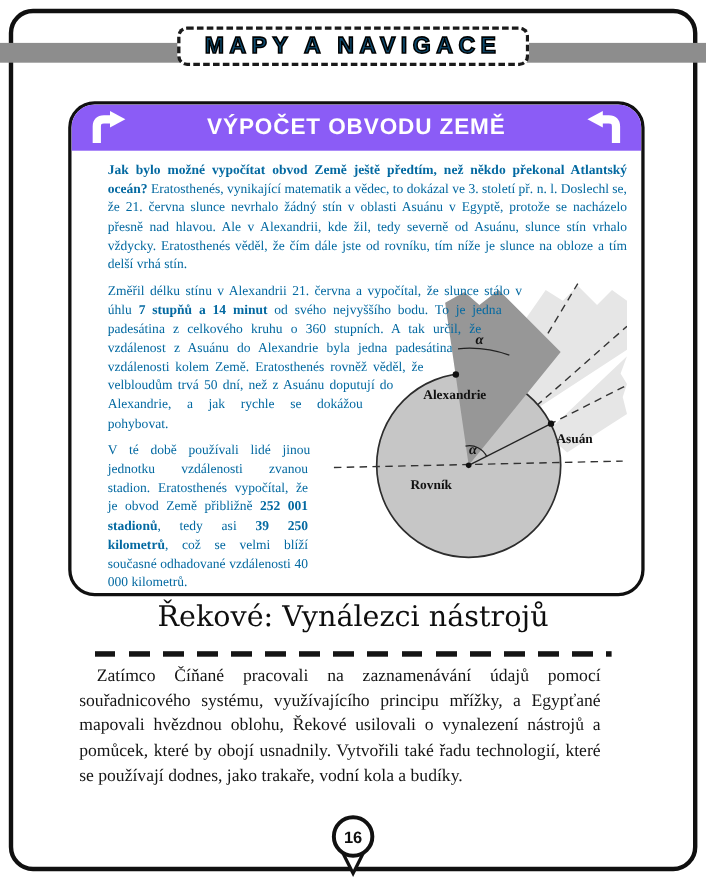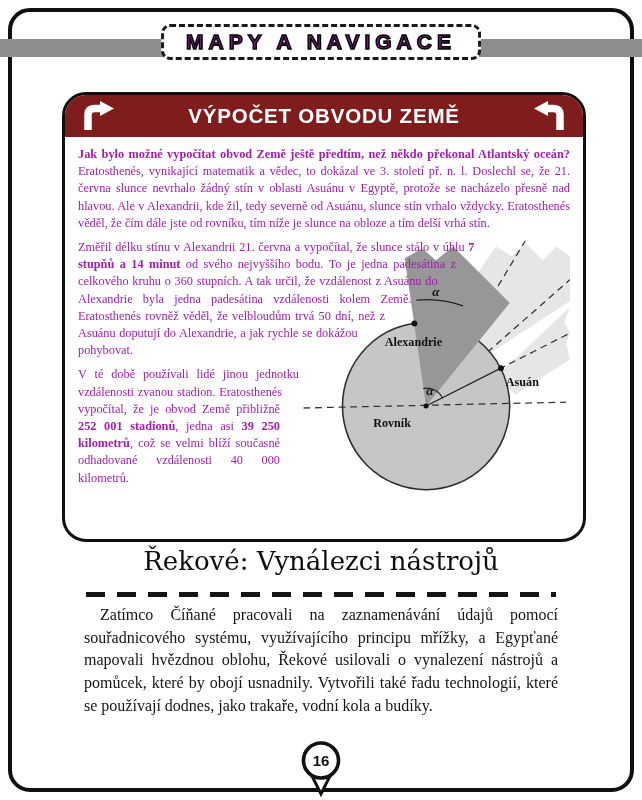--- a/index.html
+++ b/index.html
@@ -3,41 +3,41 @@
 <meta charset="utf-8">
 <style>
   html,body{margin:0;padding:0;background:#fff;}
   .page{position:relative;width:642px;height:800px;background:#fff;overflow:hidden;
         font-family:"Liberation Sans",sans-serif;}
   .frame{position:absolute;inset:8px;border:4px solid #101010;border-radius:22px;z-index:1;}
   .banner-bar{position:absolute;left:0;right:0;top:39px;height:18px;background:#8d8d8d;z-index:2;}
   .banner-badge{position:absolute;top:24px;left:50%;transform:translateX(-50%);
         background:#fff;border:3px dashed #1a1a1a;border-radius:9px;padding:3px 22px;z-index:3;white-space:nowrap;}
   .banner-title{font-family:"Liberation Sans",sans-serif;font-weight:800;font-size:21px;
-        letter-spacing:5px;color:#701a75;-webkit-text-stroke:1.4px #000;}
+        letter-spacing:5px;color:#0c4a6e;-webkit-text-stroke:1.4px #000;}
   .card{position:absolute;left:62px;top:92px;width:518px;height:444px;border:3px solid #101010;
         border-radius:24px;overflow:hidden;background:#fff;z-index:2;}
-  .card-header{height:42px;background:#7f1d1d;display:flex;align-items:center;padding:0 16px;gap:10px;}
+  .card-header{height:42px;background:#8b5cf6;display:flex;align-items:center;padding:0 16px;gap:10px;}
   .card-title{flex:1;text-align:center;color:#fff;font-weight:700;font-size:20.5px;
         letter-spacing:0.8px;font-family:"Liberation Sans",sans-serif;}
   .card-body{padding:9px 13px 0;font-family:"Liberation Serif",serif;font-size:12.3px;
-        line-height:1.4;text-align:justify;color:#a21caf;}
+        line-height:1.4;text-align:justify;color:#0369a1;margin-left:20px;}
   .bodyp{margin:0 0 7px;}
   .diagram-float{float:right;width:282px;height:268px;margin:0 0 2px 8px;
         shape-outside:polygon(78% 0%,56% 22%,36% 36%,18% 48%,4% 60%,0% 72%,0% 100%,100% 100%,100% 0%);
         shape-margin:9px;}
   .diagram-float svg{width:100%;height:100%;display:block;}
   .dash{stroke:#333;stroke-width:1.3;stroke-dasharray:7 5;fill:none;}
   .dlabel{font-family:"Liberation Serif",serif;font-size:12.5px;font-weight:600;fill:#111;}
   .alpha{font-style:italic;font-size:13.5px;font-weight:700;}
   .section-title{position:absolute;top:546px;left:0;right:0;text-align:center;margin:0;
         font-family:"DejaVu Serif",serif;font-size:26px;font-weight:400;color:#0e0e0e;z-index:2;}
   .dashed-divider{position:absolute;top:592px;left:86px;width:470px;height:5px;z-index:2;
         background:repeating-linear-gradient(90deg,#141414 0 19px,transparent 19px 31px);}
-  .section-paragraph{position:absolute;top:604px;left:84px;width:474px;margin:0;z-index:2;
+  .section-paragraph{position:absolute;top:604px;left:72px;width:474px;margin:0;z-index:2;
         font-family:"Liberation Serif",serif;font-size:16px;line-height:1.42;text-align:justify;
         text-indent:16px;color:#141414;}
   .pin{position:absolute;left:50%;transform:translateX(-50%);top:740px;width:46px;height:58px;z-index:4;}
   .pin-number{font-family:"Liberation Sans",sans-serif;font-size:15px;font-weight:700;fill:#0e0e0e;}
   b{font-weight:700;}
 </style>
 </head>
 <body>
 
 <div class="page">
@@ -82,21 +82,21 @@
           <circle cx="219" cy="131" r="3" fill="#111"></circle>
           <text class="dlabel alpha" x="152" y="57" text-anchor="middle">α</text>
           <text class="dlabel alpha" x="146" y="159" text-anchor="middle">α</text>
           <text class="dlabel" x="129" y="108" text-anchor="middle">Alexandrie</text>
           <text class="dlabel" x="224" y="149" text-anchor="start">Asuán</text>
           <text class="dlabel" x="107" y="192" text-anchor="middle">Rovník</text>
         </svg>
       </div>
 
       <p class="bodyp"><span>Změřil délku stínu v Alexandrii 21. června a vypočítal, že slunce stálo v úhlu </span><b>7 stupňů a 14 minut</b><span> od svého nejvyššího bodu. To je jedna padesátina z celkového kruhu o 360 stupních. A tak určil, že vzdálenost z Asuánu do Alexandrie byla jedna padesátina vzdálenosti kolem Země. Eratosthenés rovněž věděl, že velbloudům trvá 50 dní, než z Asuánu doputují do Alexandrie, a jak rychle se dokážou pohybovat.</span></p>
-      <p class="bodyp"><span>V té době používali lidé jinou jednotku vzdálenosti zvanou stadion. Eratosthenés vypočítal, že je obvod Země přibližně </span><b>252 001 stadionů</b><span>, jedna asi </span><b>39 250 kilometrů</b><span>, což se velmi blíží současné odhadované vzdálenosti 40 000 kilometrů.</span></p>
+      <p class="bodyp"><span>V té době používali lidé jinou jednotku vzdálenosti zvanou stadion. Eratosthenés vypočítal, že je obvod Země přibližně </span><b>252 001 stadionů</b><span>, tedy asi </span><b>39 250 kilometrů</b><span>, což se velmi blíží současné odhadované vzdálenosti 40 000 kilometrů.</span></p>
     </div>
   </div>
 
   <h2 class="section-title">Řekové: Vynálezci nástrojů</h2>
   <div class="dashed-divider"></div>
   <p class="section-paragraph"><span>Zatímco Číňané pracovali na zaznamenávání údajů pomocí souřadnicového systému, využívajícího principu mřížky, a Egypťané mapovali hvězdnou oblohu, Řekové usilovali o vynalezení nástrojů a pomůcek, které by obojí usnadnily. Vytvořili také řadu technologií, které se používají dodnes, jako trakaře, vodní kola a budíky.</span></p>
 
   <svg class="pin" viewBox="0 0 46 58">
     <path d="M12,32 L23,54 L34,32 Z" fill="#fff" stroke="#111" stroke-width="3"></path>
     <circle cx="23" cy="20.5" r="17.5" fill="#fff" stroke="#111" stroke-width="3.6"></circle>

